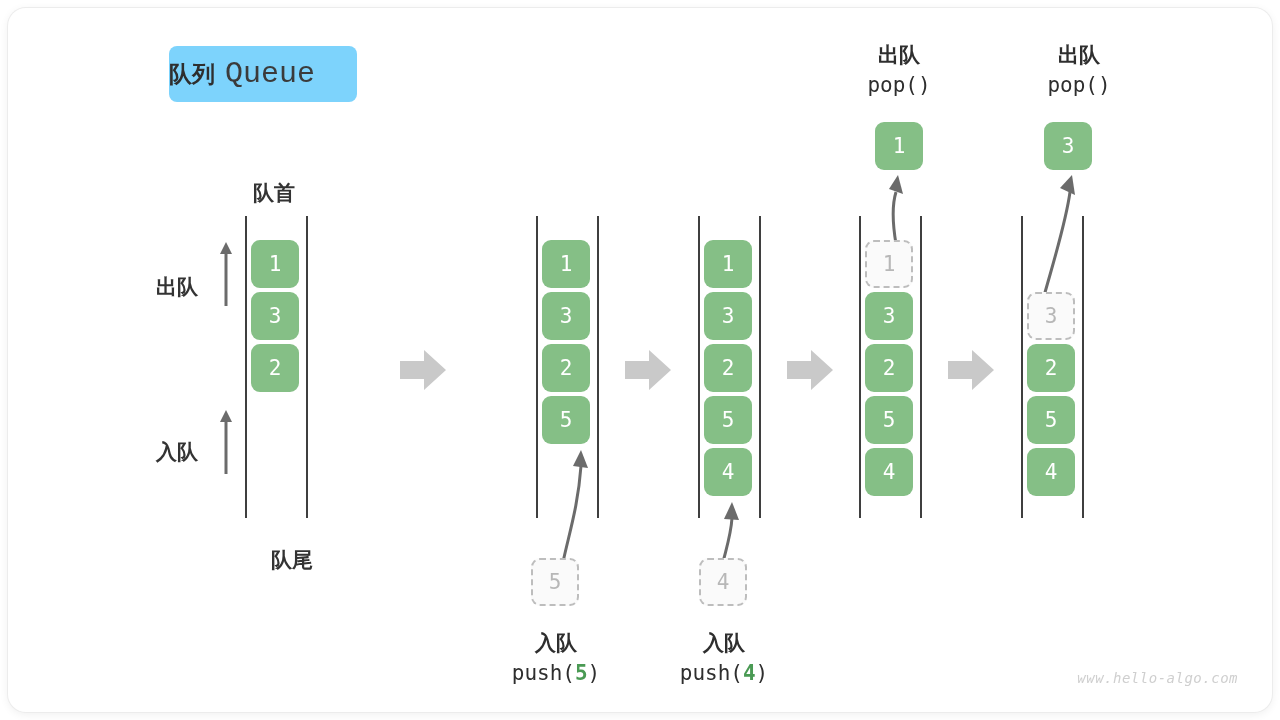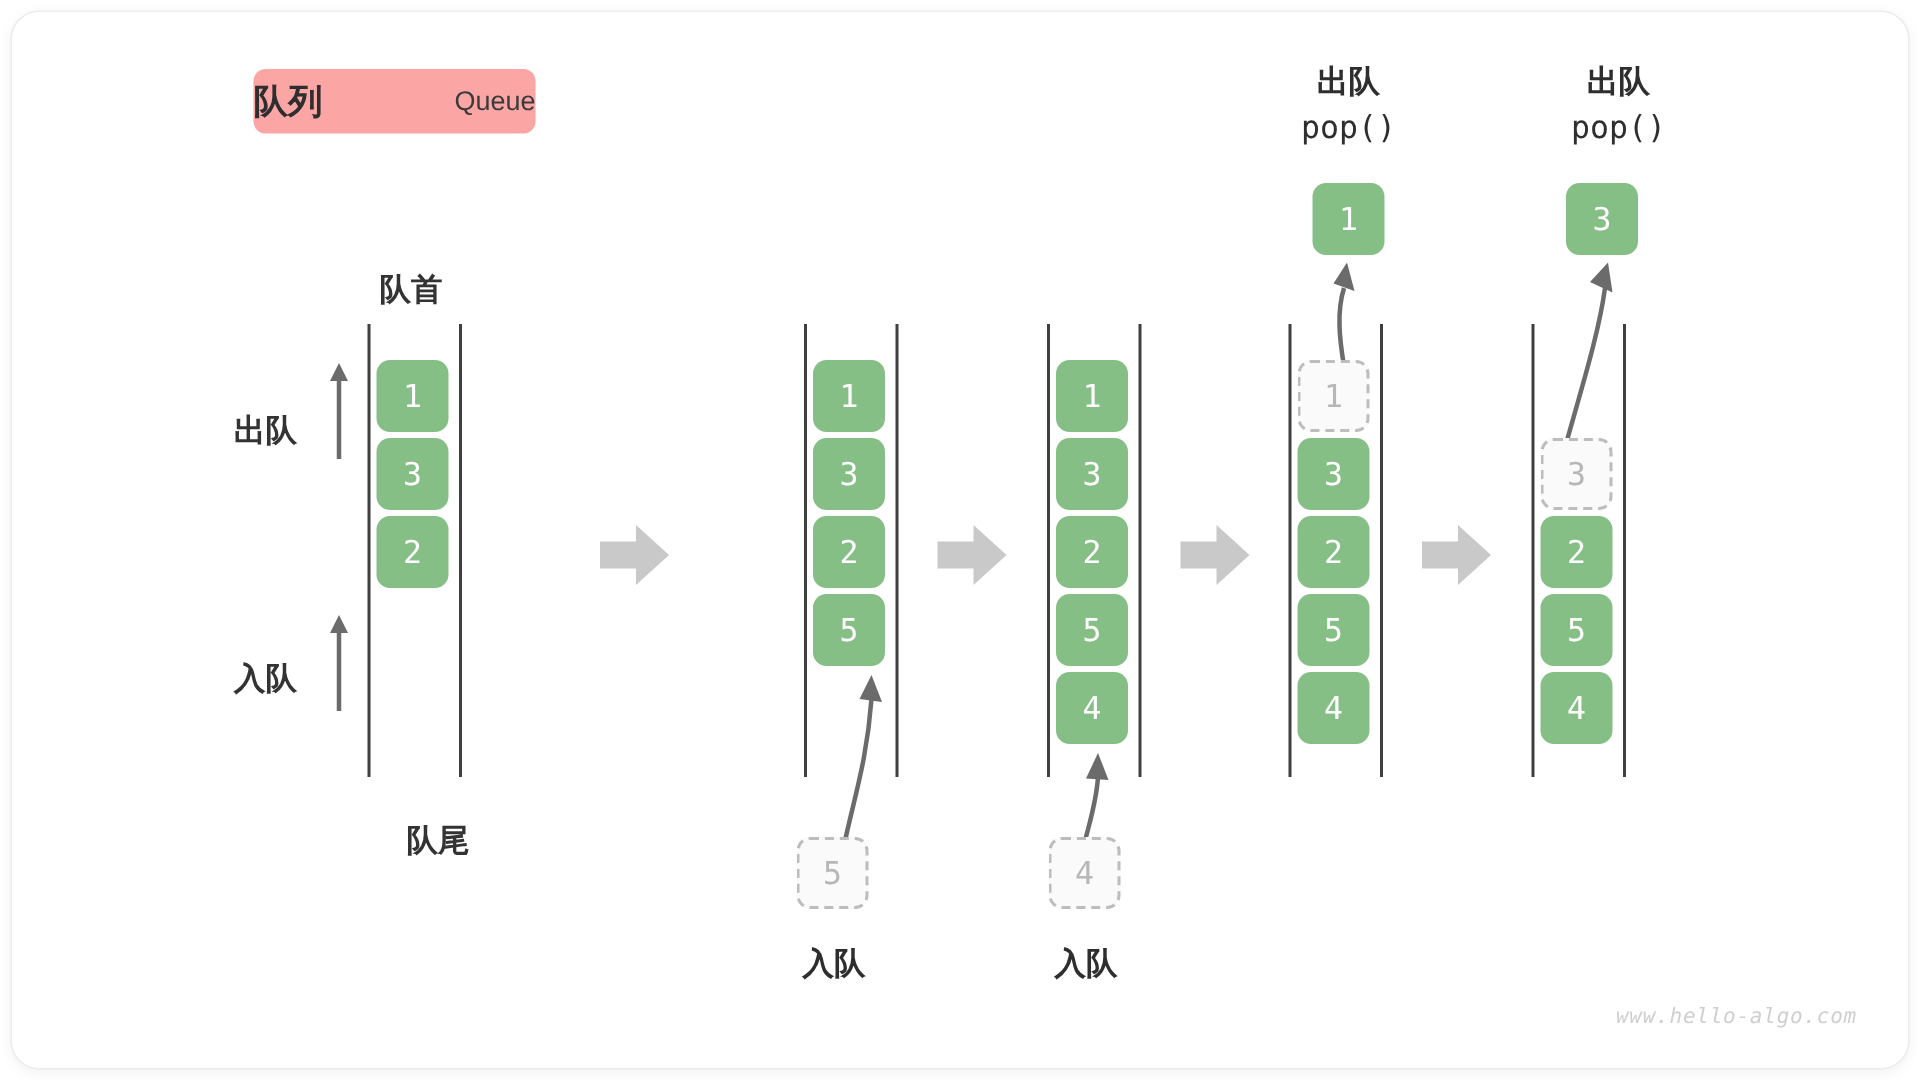--- a/index.html
+++ b/index.html
@@ -9,26 +9,26 @@
   }
   #canvas{
     position:absolute;left:8px;top:8px;width:1264px;height:704px;
     background:#ffffff;border-radius:18px;
     box-shadow:0 0 0 1px #ececec, 0 2px 10px rgba(0,0,0,.07);
   }
   .abs{position:absolute;}
 
   
   #title-badge{
-    left:161px;top:38px;width:188px;height:43px;
-    background:#fca5a5;border-radius:8px;
-    display:flex;align-items:center;justify-content:space-between;gap:10px;
+    left:161px;top:38px;width:188px;height:56px;
+    background:#7dd3fc;border-radius:8px;
+    display:flex;align-items:center;justify-content:flex-start;gap:10px;
   }
   #title-badge .cn{font-size:23px;font-weight:bold;color:#2e2e2e;}
-  #title-badge .en{font-family:Liberation Sans, sans-serif;font-size:18px;color:#3b3b3b;}
+  #title-badge .en{font-family:Liberation Mono, monospace;font-size:30px;color:#3b3b3b;}
 
   
   .rail{
     width:2px;background:#3f3f3f;top:208px;height:302px;
   }
 
   
   .cell{
     width:48px;height:48px;border-radius:9px;
     display:flex;align-items:center;justify-content:center;
@@ -109,20 +109,21 @@
   <div class="abs cell" style="left:534px;top:336px;">2</div>
   <div class="abs cell" style="left:534px;top:388px;">5</div>
 
   <svg class="abs" style="left:520px;top:436px;" width="80" height="120">
     <path d="M35 118 C 42 86, 50 62, 53 22" stroke="#6b6b6b" stroke-width="3" fill="none"></path>
     <path d="M53 6 L60 24 L45 22 Z" fill="#6b6b6b"></path>
   </svg>
   <div class="abs cell ghost" style="left:523px;top:550px;">5</div>
   <div class="abs oplabel" style="left:463px;top:620px;width:170px;">
     <span class="cn">入队</span>
+    <span class="code"><span>push(</span><span class="num">5</span><span>)</span></span>
   </div>
 
   <svg class="abs" style="left:617px;top:342px;" width="46" height="40">
     <path d="M0 11 L24 11 L24 0 L46 20 L24 40 L24 29 L0 29 Z" fill="#c9c9c9"></path>
   </svg>
 
   <div class="abs rail" style="left:690px;"></div>
   <div class="abs rail" style="left:751px;"></div>
   <div class="abs cell" style="left:696px;top:232px;">1</div>
   <div class="abs cell" style="left:696px;top:284px;">3</div>
@@ -130,20 +131,21 @@
   <div class="abs cell" style="left:696px;top:388px;">5</div>
   <div class="abs cell" style="left:696px;top:440px;">4</div>
 
   <svg class="abs" style="left:683px;top:488px;" width="80" height="68">
     <path d="M32 66 C 36 50, 40 38, 41 22" stroke="#6b6b6b" stroke-width="3" fill="none"></path>
     <path d="M41 6 L48 24 L33 23 Z" fill="#6b6b6b"></path>
   </svg>
   <div class="abs cell ghost" style="left:691px;top:550px;">4</div>
   <div class="abs oplabel" style="left:631px;top:620px;width:170px;">
     <span class="cn">入队</span>
+    <span class="code"><span>push(</span><span class="num">4</span><span>)</span></span>
   </div>
 
   <svg class="abs" style="left:779px;top:342px;" width="46" height="40">
     <path d="M0 11 L24 11 L24 0 L46 20 L24 40 L24 29 L0 29 Z" fill="#c9c9c9"></path>
   </svg>
 
   <div class="abs oplabel" style="left:806px;top:32px;width:170px;">
     <span class="cn">出队</span>
     <span class="code"><span>pop(</span><span class="num"></span><span>)</span></span>
   </div>

